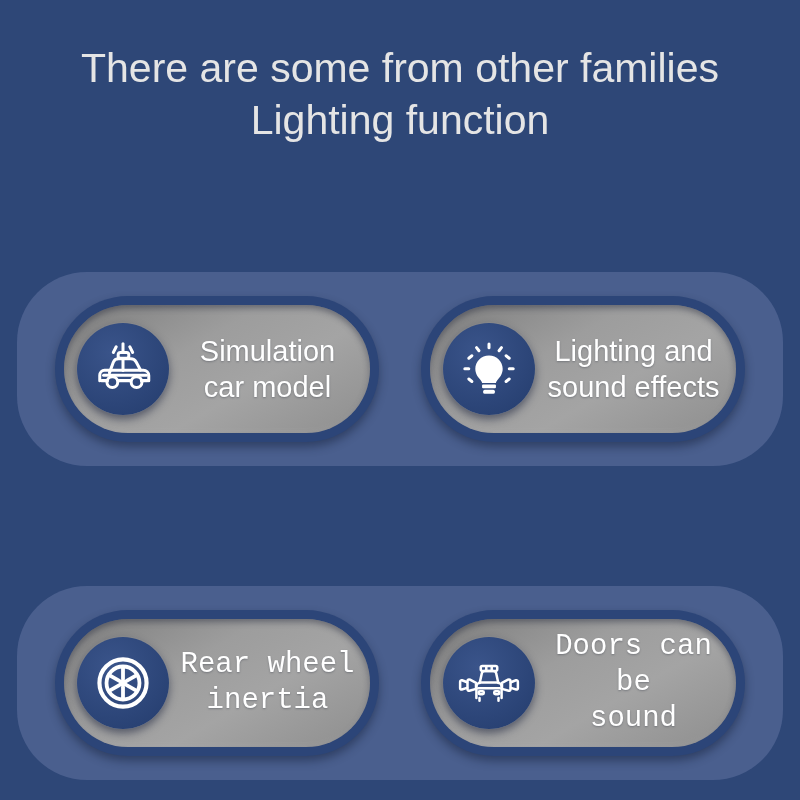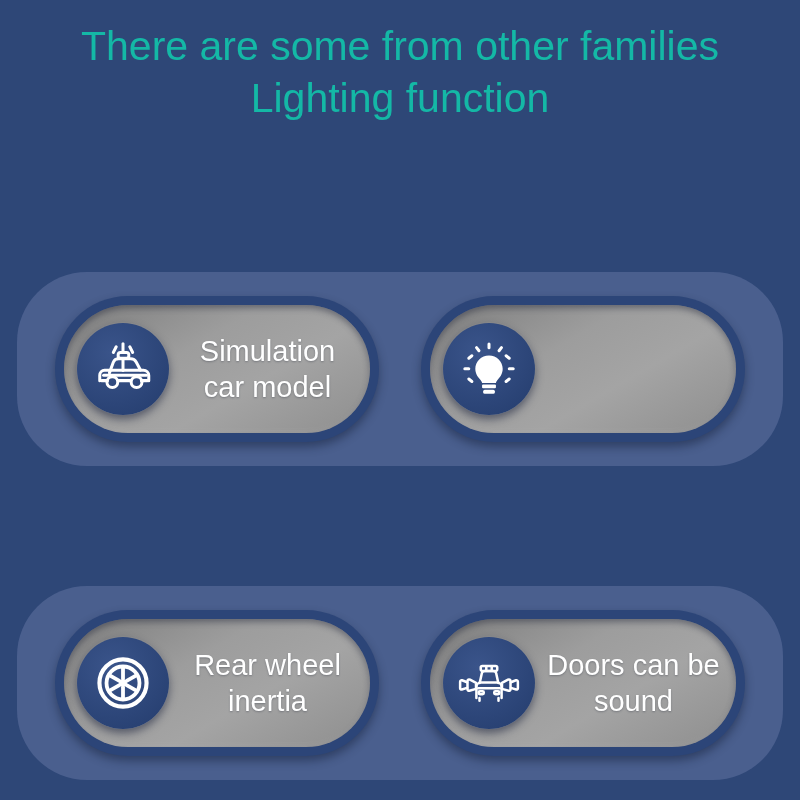--- a/index.html
+++ b/index.html
@@ -12,42 +12,42 @@
     width: 800px;
     height: 800px;
     overflow: hidden;
     background: #2e4777;
     font-family: "Liberation Sans", sans-serif;
   }
 
   
   .heading {
     position: absolute;
-    top: 20px;
+    top: 42px;
     left: 0;
     width: 800px;
     text-align: center;
-    color: #14b8a6;
+    color: #e5e5e5;
     font-size: 41px;
     line-height: 52px;
     letter-spacing: 0px;
     font-weight: 400;
   }
   .heading .line { display: block; white-space: nowrap; }
 
   
   .panel {
     position: absolute;
     left: 17px;
     width: 766px;
     background: #4a5f8e;
     border-radius: 70px;
   }
   .panel.row-top    { top: 272px;  height: 194px; }
-  .panel.row-bottom { top: 586px;  height: 194px; }
+  .panel.row-bottom { top: 586px;  height: 194px; font-family: Liberation Mono, monospace; }
 
   .panel-inner {
     position: absolute;
     inset: 0;
     display: flex;
     align-items: center;
     justify-content: space-between;
     padding: 0 38px;
     box-sizing: border-box;
   }
@@ -166,20 +166,22 @@
               <rect x="4.6" y="30.2" width="7.4" height="3.2" rx="1.6"></rect>
               <rect x="52" y="30.2" width="7.4" height="3.2" rx="1.6"></rect>
 
               <rect x="8.4" y="17.6" width="7.4" height="3.2" rx="1.6" transform="rotate(-38 12.1 19.2)"></rect>
               <rect x="48.2" y="17.6" width="7.4" height="3.2" rx="1.6" transform="rotate(38 51.9 19.2)"></rect>
 
               <rect x="8.4" y="42.4" width="7.4" height="3.2" rx="1.6" transform="rotate(38 12.1 44)"></rect>
               <rect x="48.2" y="42.4" width="7.4" height="3.2" rx="1.6" transform="rotate(-38 51.9 44)"></rect>
             </svg>
           </div>
+          <div class="card-label">Lighting and
+sound effects</div>
         </div>
       </div>
 
     </div>
   </div>
 
   <div class="panel row-bottom">
     <div class="panel-inner">
 
       <div class="card">

